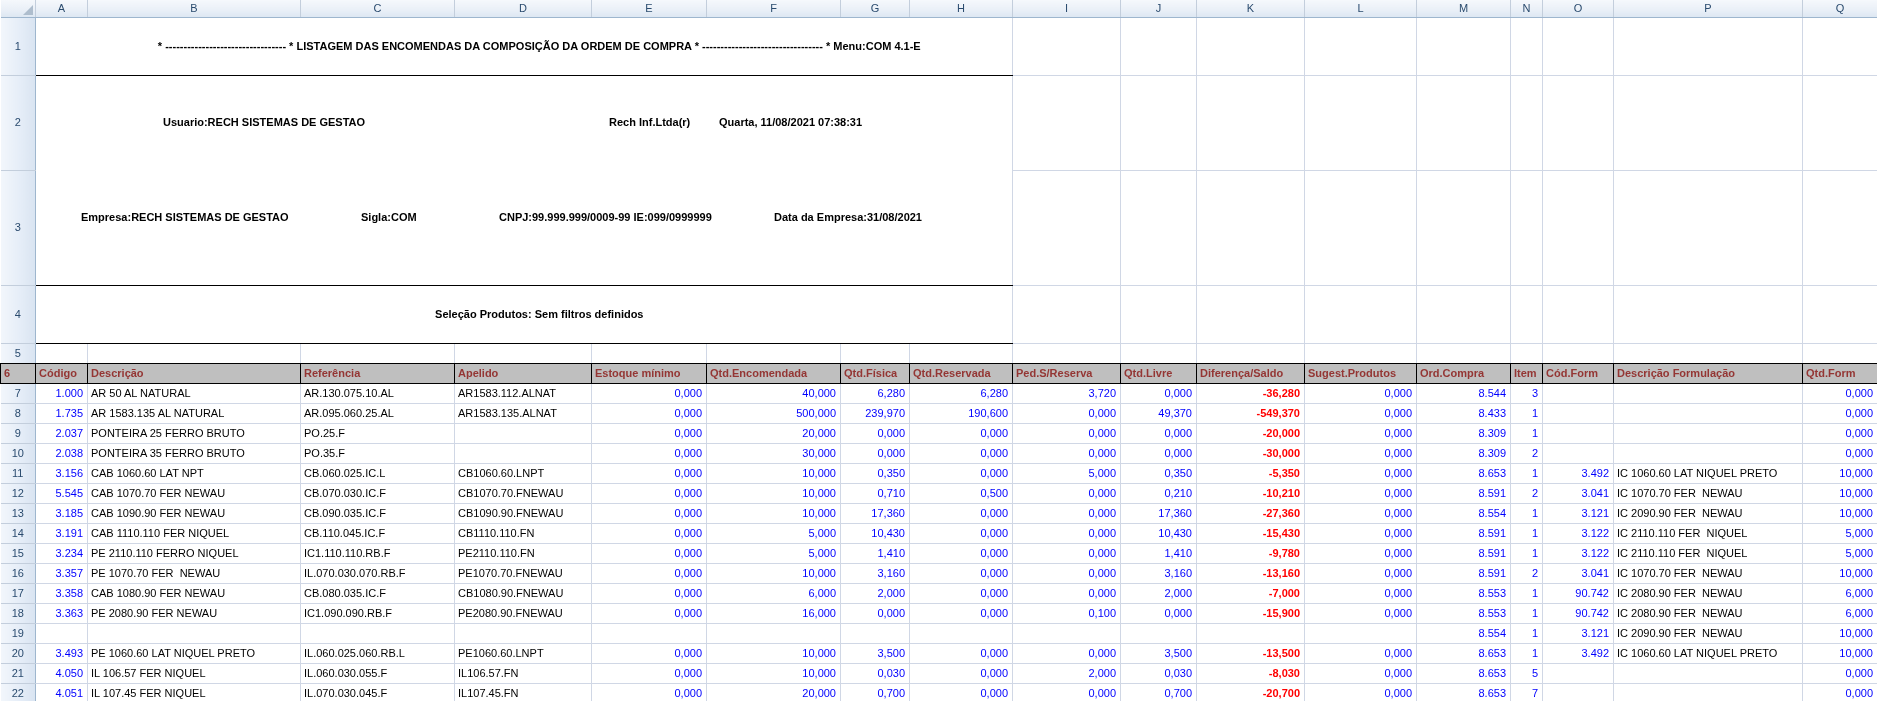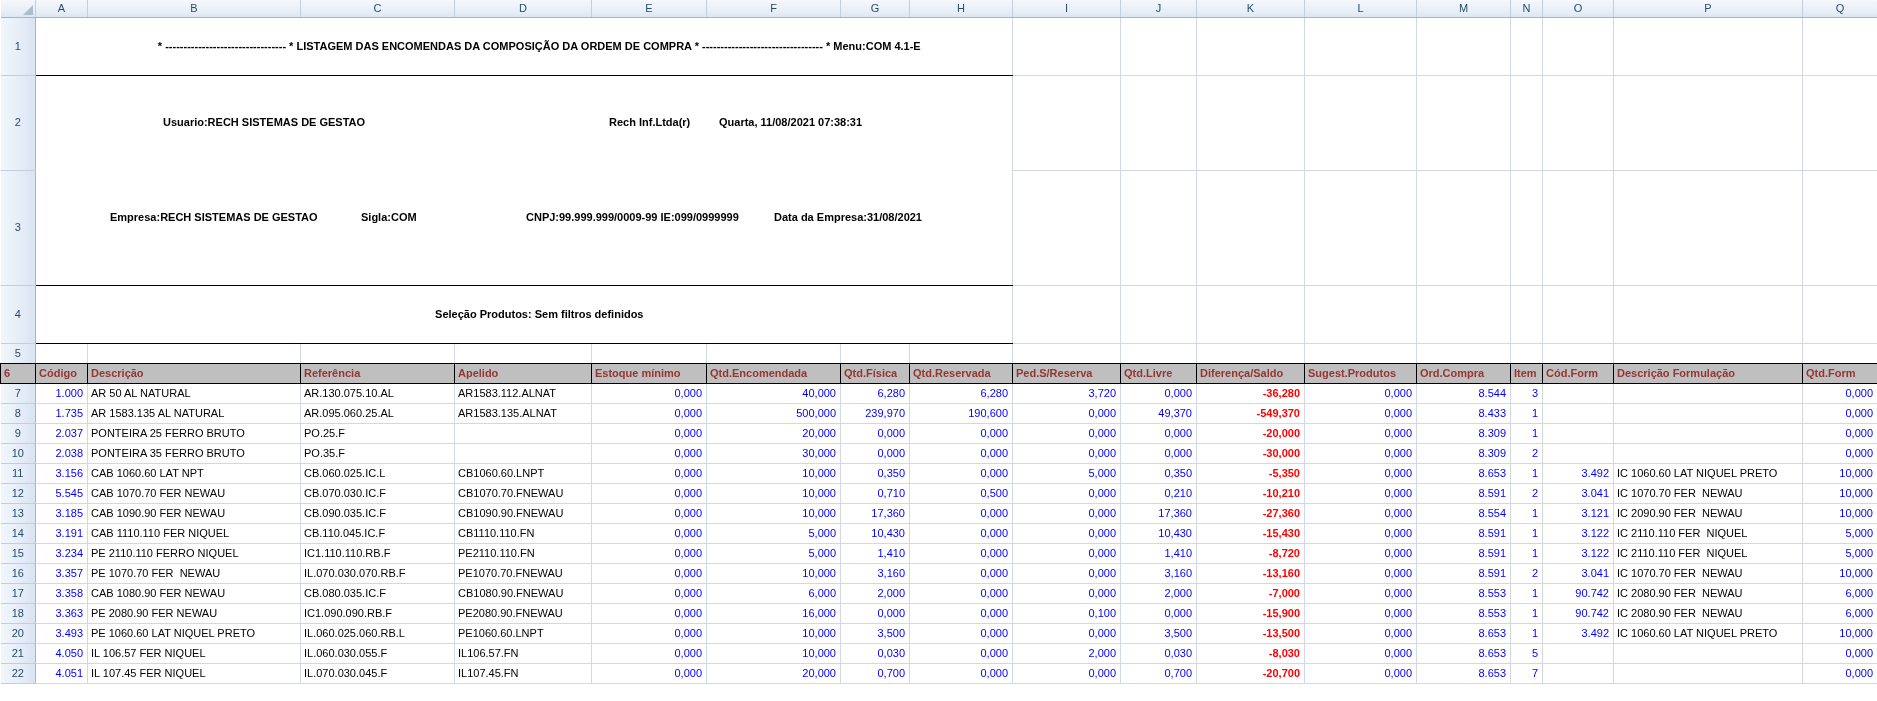--- a/index.html
+++ b/index.html
@@ -122,23 +122,23 @@
           <td class="c"></td>
           <td class="c"></td>
           <td class="c"></td>
           <td class="c"></td>
           <td class="c"></td>
           <td class="c"></td>
         </tr>
       <tr class="r">
         <td class="gut">3</td>
         <td class="info bline" colspan="8">
-          <span class="ab" style="left:74px">Empresa:RECH SISTEMAS DE GESTAO</span>
+          <span class="ab" style="left:45px">Empresa:RECH SISTEMAS DE GESTAO</span>
           <span class="ab" style="left:325px">Sigla:COM</span>
-          <span class="ab" style="left:490px">CNPJ:99.999.999/0009-99 IE:099/0999999</span>
+          <span class="ab" style="left:463px">CNPJ:99.999.999/0009-99 IE:099/0999999</span>
           <span class="ab" style="left:738px">Data da Empresa:31/08/2021</span>
         </td>
       <td class="c"></td>
           <td class="c"></td>
           <td class="c"></td>
           <td class="c"></td>
           <td class="c"></td>
           <td class="c"></td>
           <td class="c"></td>
           <td class="c"></td>
@@ -364,21 +364,21 @@
           <td class="c ar pos">3.234</td>
           <td class="c al">PE 2110.110 FERRO NIQUEL</td>
           <td class="c al">IC1.110.110.RB.F</td>
           <td class="c al">PE2110.110.FN</td>
           <td class="c ar pos">0,000</td>
           <td class="c ar pos">5,000</td>
           <td class="c ar pos">1,410</td>
           <td class="c ar pos">0,000</td>
           <td class="c ar pos">0,000</td>
           <td class="c ar pos">1,410</td>
-          <td class="c ar neg">-8,720</td>
+          <td class="c ar neg">-9,780</td>
           <td class="c ar pos">0,000</td>
           <td class="c ar pos">8.591</td>
           <td class="c ar pos">1</td>
           <td class="c ar pos">3.122</td>
           <td class="c al">IC 2110.110 FER  NIQUEL</td>
           <td class="c ar pos">5,000</td>
         </tr>
         <tr class="r">
           <td class="gut">16</td>
           <td class="c ar pos">3.357</td>
@@ -433,20 +433,40 @@
           <td class="c ar pos">0,000</td>
           <td class="c ar neg">-15,900</td>
           <td class="c ar pos">0,000</td>
           <td class="c ar pos">8.553</td>
           <td class="c ar pos">1</td>
           <td class="c ar pos">90.742</td>
           <td class="c al">IC 2080.90 FER  NEWAU</td>
           <td class="c ar pos">6,000</td>
         </tr>
         <tr class="r">
+          <td class="gut">19</td>
+          <td class="c ar"></td>
+          <td class="c al"></td>
+          <td class="c al"></td>
+          <td class="c al"></td>
+          <td class="c ar"></td>
+          <td class="c ar"></td>
+          <td class="c ar"></td>
+          <td class="c ar"></td>
+          <td class="c ar"></td>
+          <td class="c ar"></td>
+          <td class="c ar"></td>
+          <td class="c ar"></td>
+          <td class="c ar pos">8.554</td>
+          <td class="c ar pos">1</td>
+          <td class="c ar pos">3.121</td>
+          <td class="c al">IC 2090.90 FER  NEWAU</td>
+          <td class="c ar pos">10,000</td>
+        </tr>
+        <tr class="r">
           <td class="gut">20</td>
           <td class="c ar pos">3.493</td>
           <td class="c al">PE 1060.60 LAT NIQUEL PRETO</td>
           <td class="c al">IL.060.025.060.RB.L</td>
           <td class="c al">PE1060.60.LNPT</td>
           <td class="c ar pos">0,000</td>
           <td class="c ar pos">10,000</td>
           <td class="c ar pos">3,500</td>
           <td class="c ar pos">0,000</td>
           <td class="c ar pos">0,000</td>

